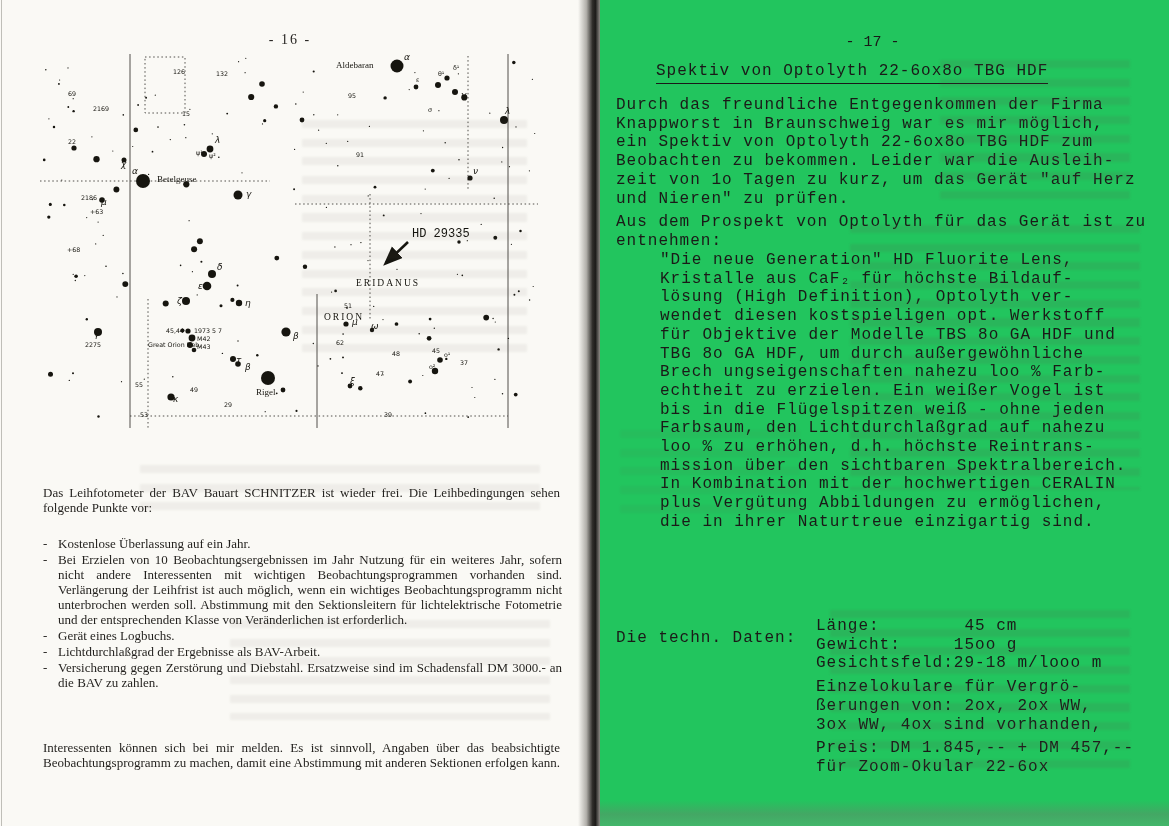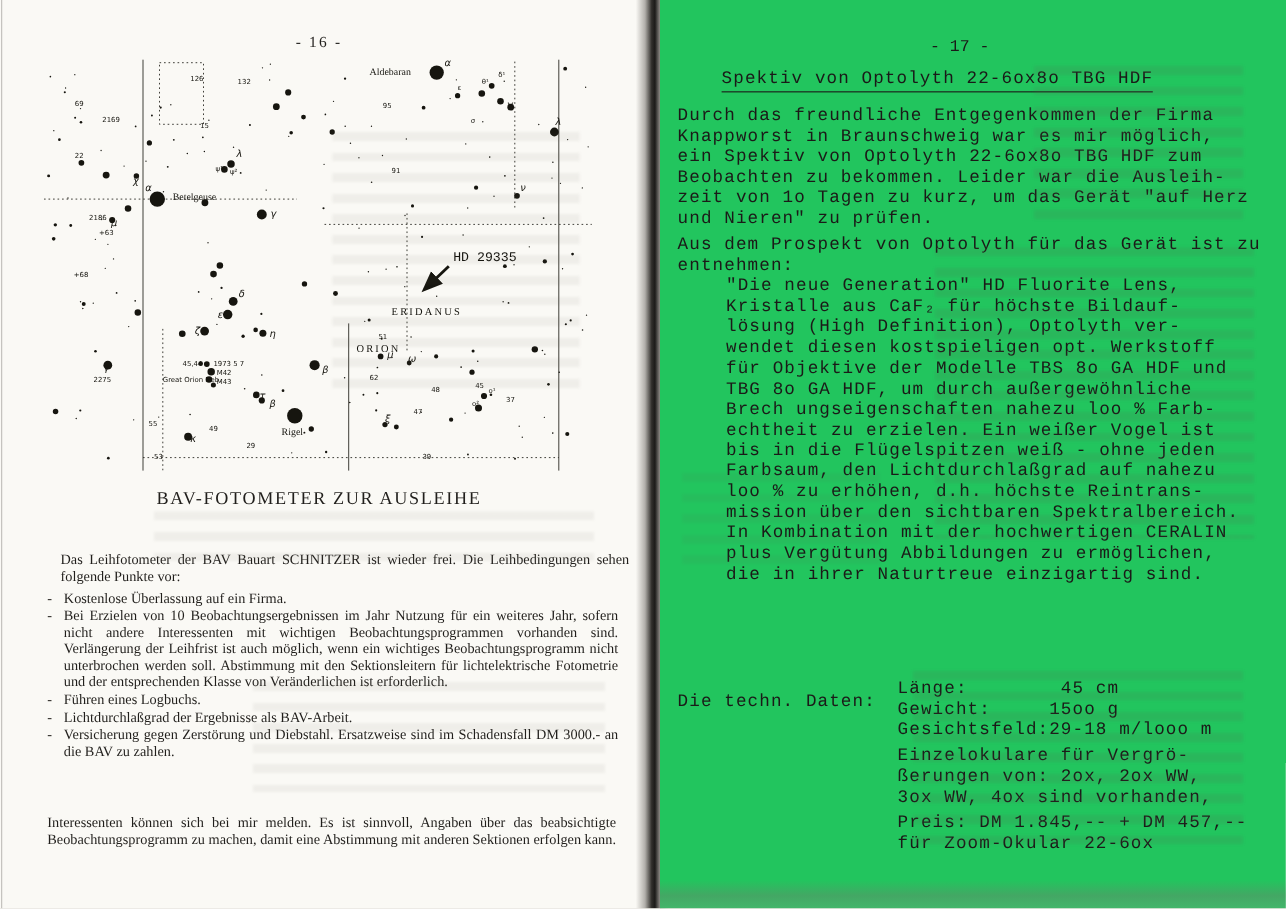--- a/index.html
+++ b/index.html
@@ -14,21 +14,21 @@
   .edge-line{position:absolute;left:1px;top:0;bottom:0;width:1px;background:rgba(120,118,110,.45);}
   .serif{font-family:"Liberation Serif","DejaVu Serif",serif;}
   .mono{font-family:"Liberation Mono","DejaVu Sans Mono",monospace;}
   .abs{position:absolute;}
   
   .lp-num{top:32px;left:20px;width:540px;text-align:center;font-size:14px;letter-spacing:2px;}
   .chart-svg{top:54px;left:40px;}
   .lp-title{top:443px;left:40px;width:500px;text-align:center;font-size:16.5px;
             letter-spacing:1.5px;font-weight:normal;margin:0;}
   .lp-body{font-size:13px;line-height:15px;text-align:justify;}
-  .lp-intro{top:488px;left:43px;width:517px;margin-left:12px;}
+  .lp-intro{top:472px;left:43px;width:517px;}
   .lp-bullets{top:536px;left:43px;width:519px;margin:0;padding:0;list-style:none;}
   .lp-bullets li{position:relative;padding-left:15px;margin:0 0 1px 0;
                  font-size:13px;line-height:15px;text-align:justify;}
   .lp-bullets li .dash{position:absolute;left:0;top:0;}
   .lp-closing{top:727px;left:43px;width:517px;}
   .lp-sig{top:765px;left:43px;width:462px;text-align:right;font-size:13.5px;}
   
   .rp-num{top:34px;left:0;width:545px;text-align:center;font-size:15px;color:#1a1918;}
   .rp-title{top:62px;left:56px;font-size:16px;letter-spacing:1px;color:#1a1918;
             border-bottom:1.6px solid #1a1918;padding-bottom:3px;font-weight:normal;margin:0;}
@@ -357,28 +357,27 @@
           <text x="352" y="302" class="t">48</text>
           <text x="336" y="322" class="t">47</text>
           <text x="53" y="57" class="t">2169</text>
           <text x="41" y="146" class="t">2186</text>
           <text x="133" y="20" class="t">126</text>
           <text x="176" y="22" class="t">132</text>
           <text x="142" y="62" class="t">15</text>
         </g>
     </svg>
 
-    <h2 class="abs lp-title serif">BAV-FOTOMETER ZUR AUSLEIHE</h2>
 
     <p class="abs lp-body lp-intro serif">Das Leihfotometer der BAV  Bauart SCHNITZER ist wieder frei. Die Leihbedingungen sehen folgende Punkte vor:</p>
 
     <ul class="abs lp-bullets serif" id="bullet-list">
-        <li><span class="dash">-</span><span>Kostenlose Überlassung auf ein Firma.</span></li>
+        <li><span class="dash">-</span><span>Kostenlose Überlassung auf ein Jahr.</span></li>
         <li><span class="dash">-</span><span>Bei Erzielen von 10 Beobachtungsergebnissen im Jahr Nutzung für ein weiteres Jahr, sofern nicht andere Interessenten mit wichtigen Beobachtungsprogrammen vorhanden sind. Verlängerung der Leihfrist ist auch möglich, wenn ein wichtiges Beobachtungsprogramm nicht unterbrochen werden soll. Abstimmung mit den Sektionsleitern für lichtelektrische Fotometrie und der entsprechenden Klasse von Veränderlichen ist erforderlich.</span></li>
-        <li><span class="dash">-</span><span>Führen eines Logbuchs.</span></li>
+        <li><span class="dash">-</span><span>Gerät eines Logbuchs.</span></li>
         <li><span class="dash">-</span><span>Lichtdurchlaßgrad der Ergebnisse als BAV-Arbeit.</span></li>
         <li><span class="dash">-</span><span>Versicherung gegen Zerstörung und Diebstahl. Ersatzweise sind im Schadensfall DM 3000.- an die BAV zu zahlen.</span></li>
       </ul>
 
     <p class="abs lp-body lp-closing serif">Interessenten können sich bei mir melden. Es ist sinnvoll, Angaben über das beabsichtigte Beobachtungsprogramm zu machen, damit eine Abstimmung mit anderen Sektionen erfolgen kann.</p>
 
 
     <div class="ghost lite" style="left:302px;top:120px;width:225px;height:235px;"></div>
     <div class="ghost lite" style="left:140px;top:465px;width:400px;height:55px;"></div>
     <div class="ghost lite" style="left:230px;top:620px;width:320px;height:100px;"></div>

